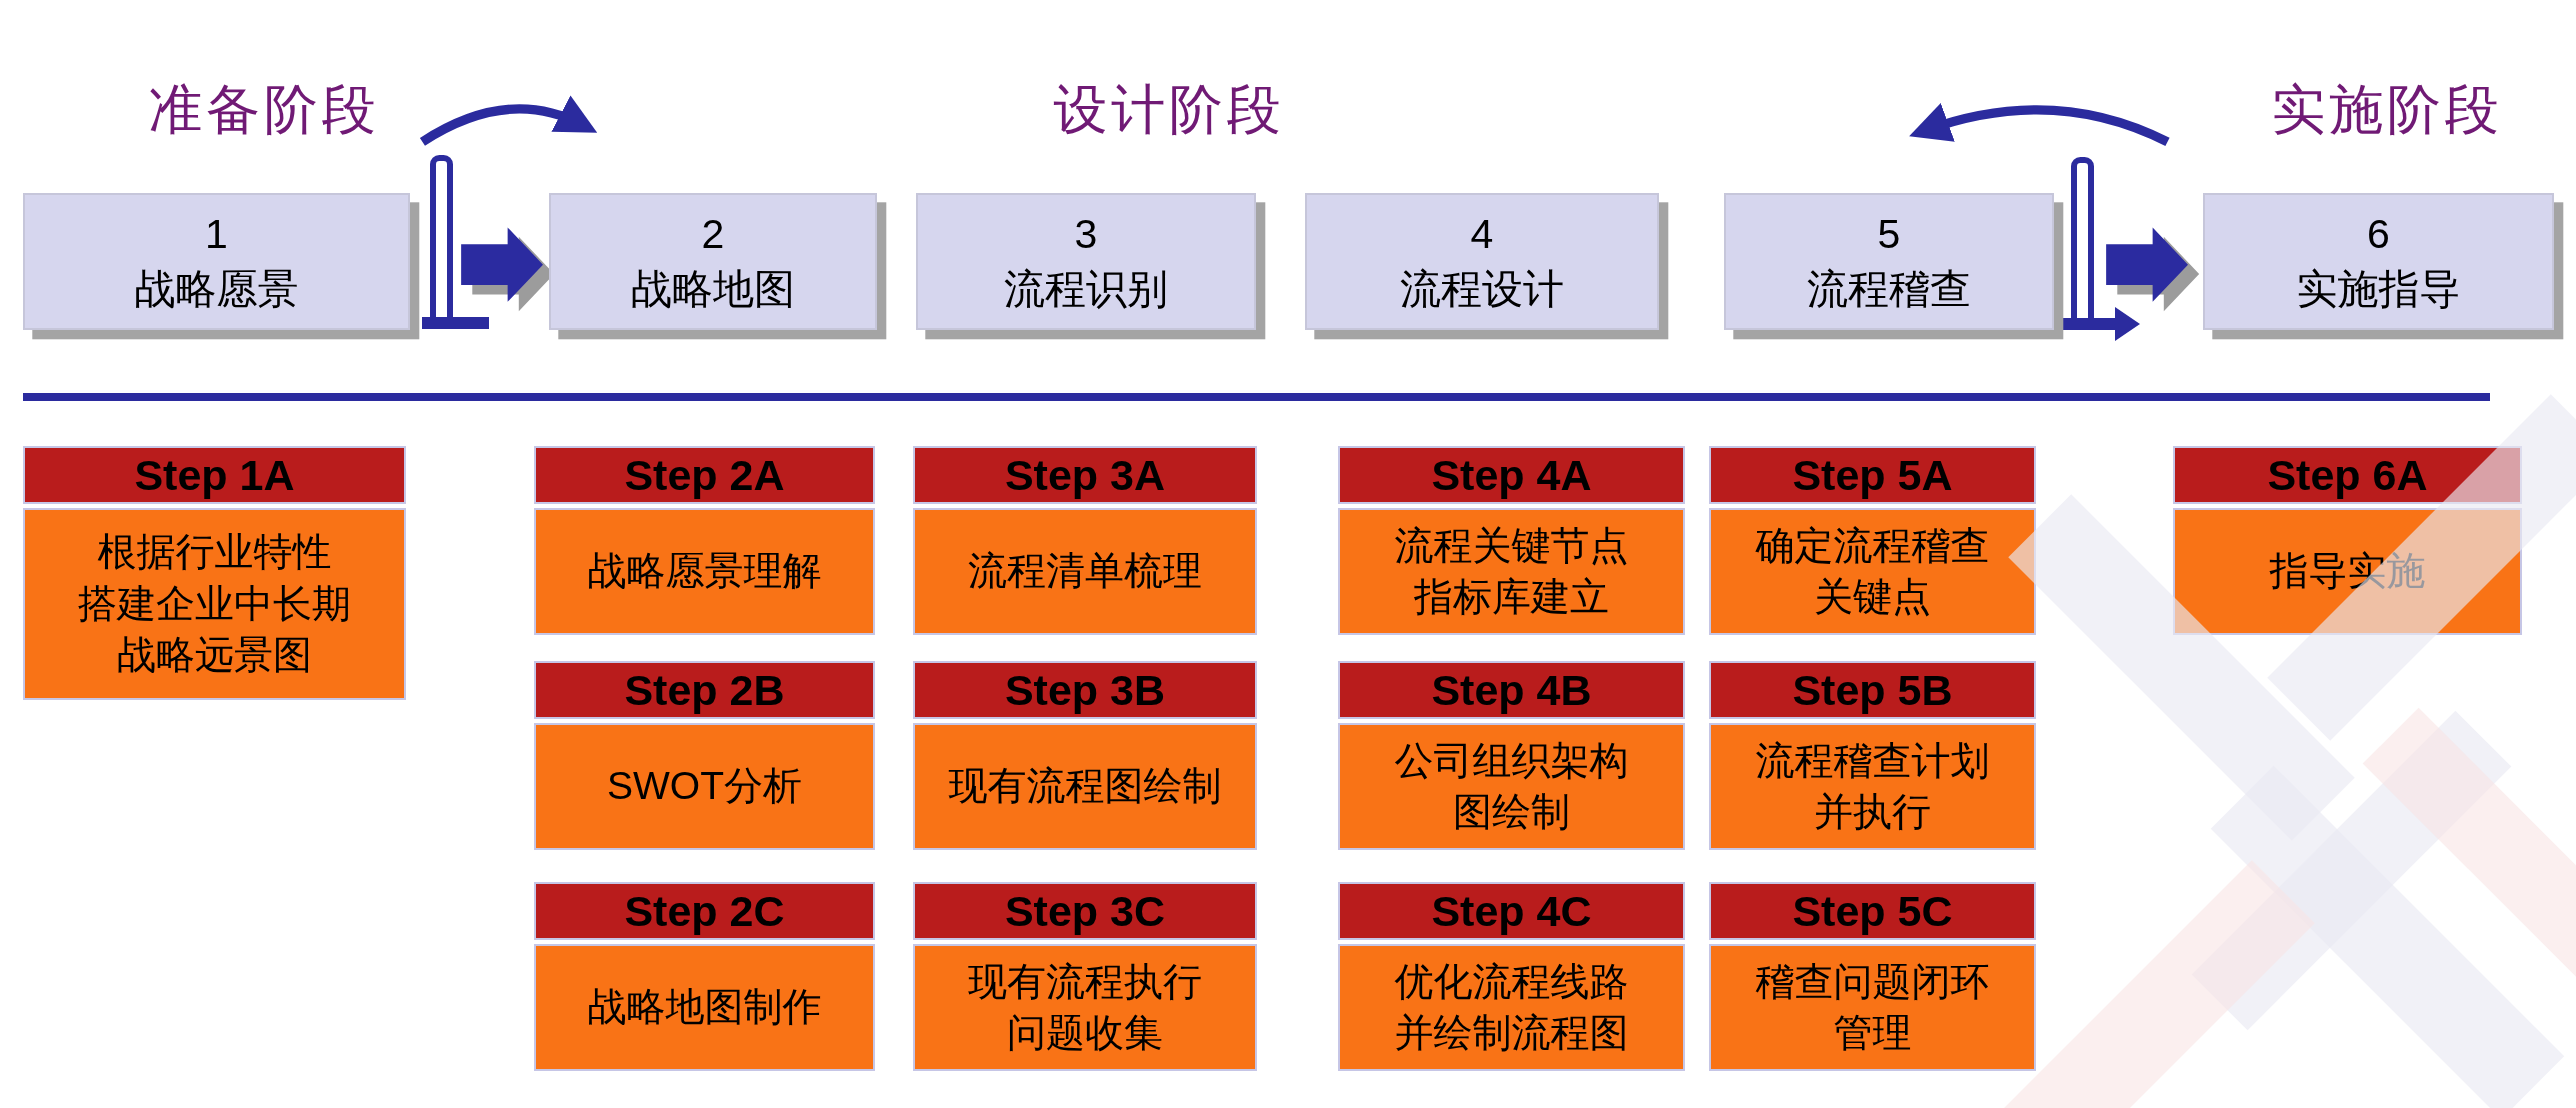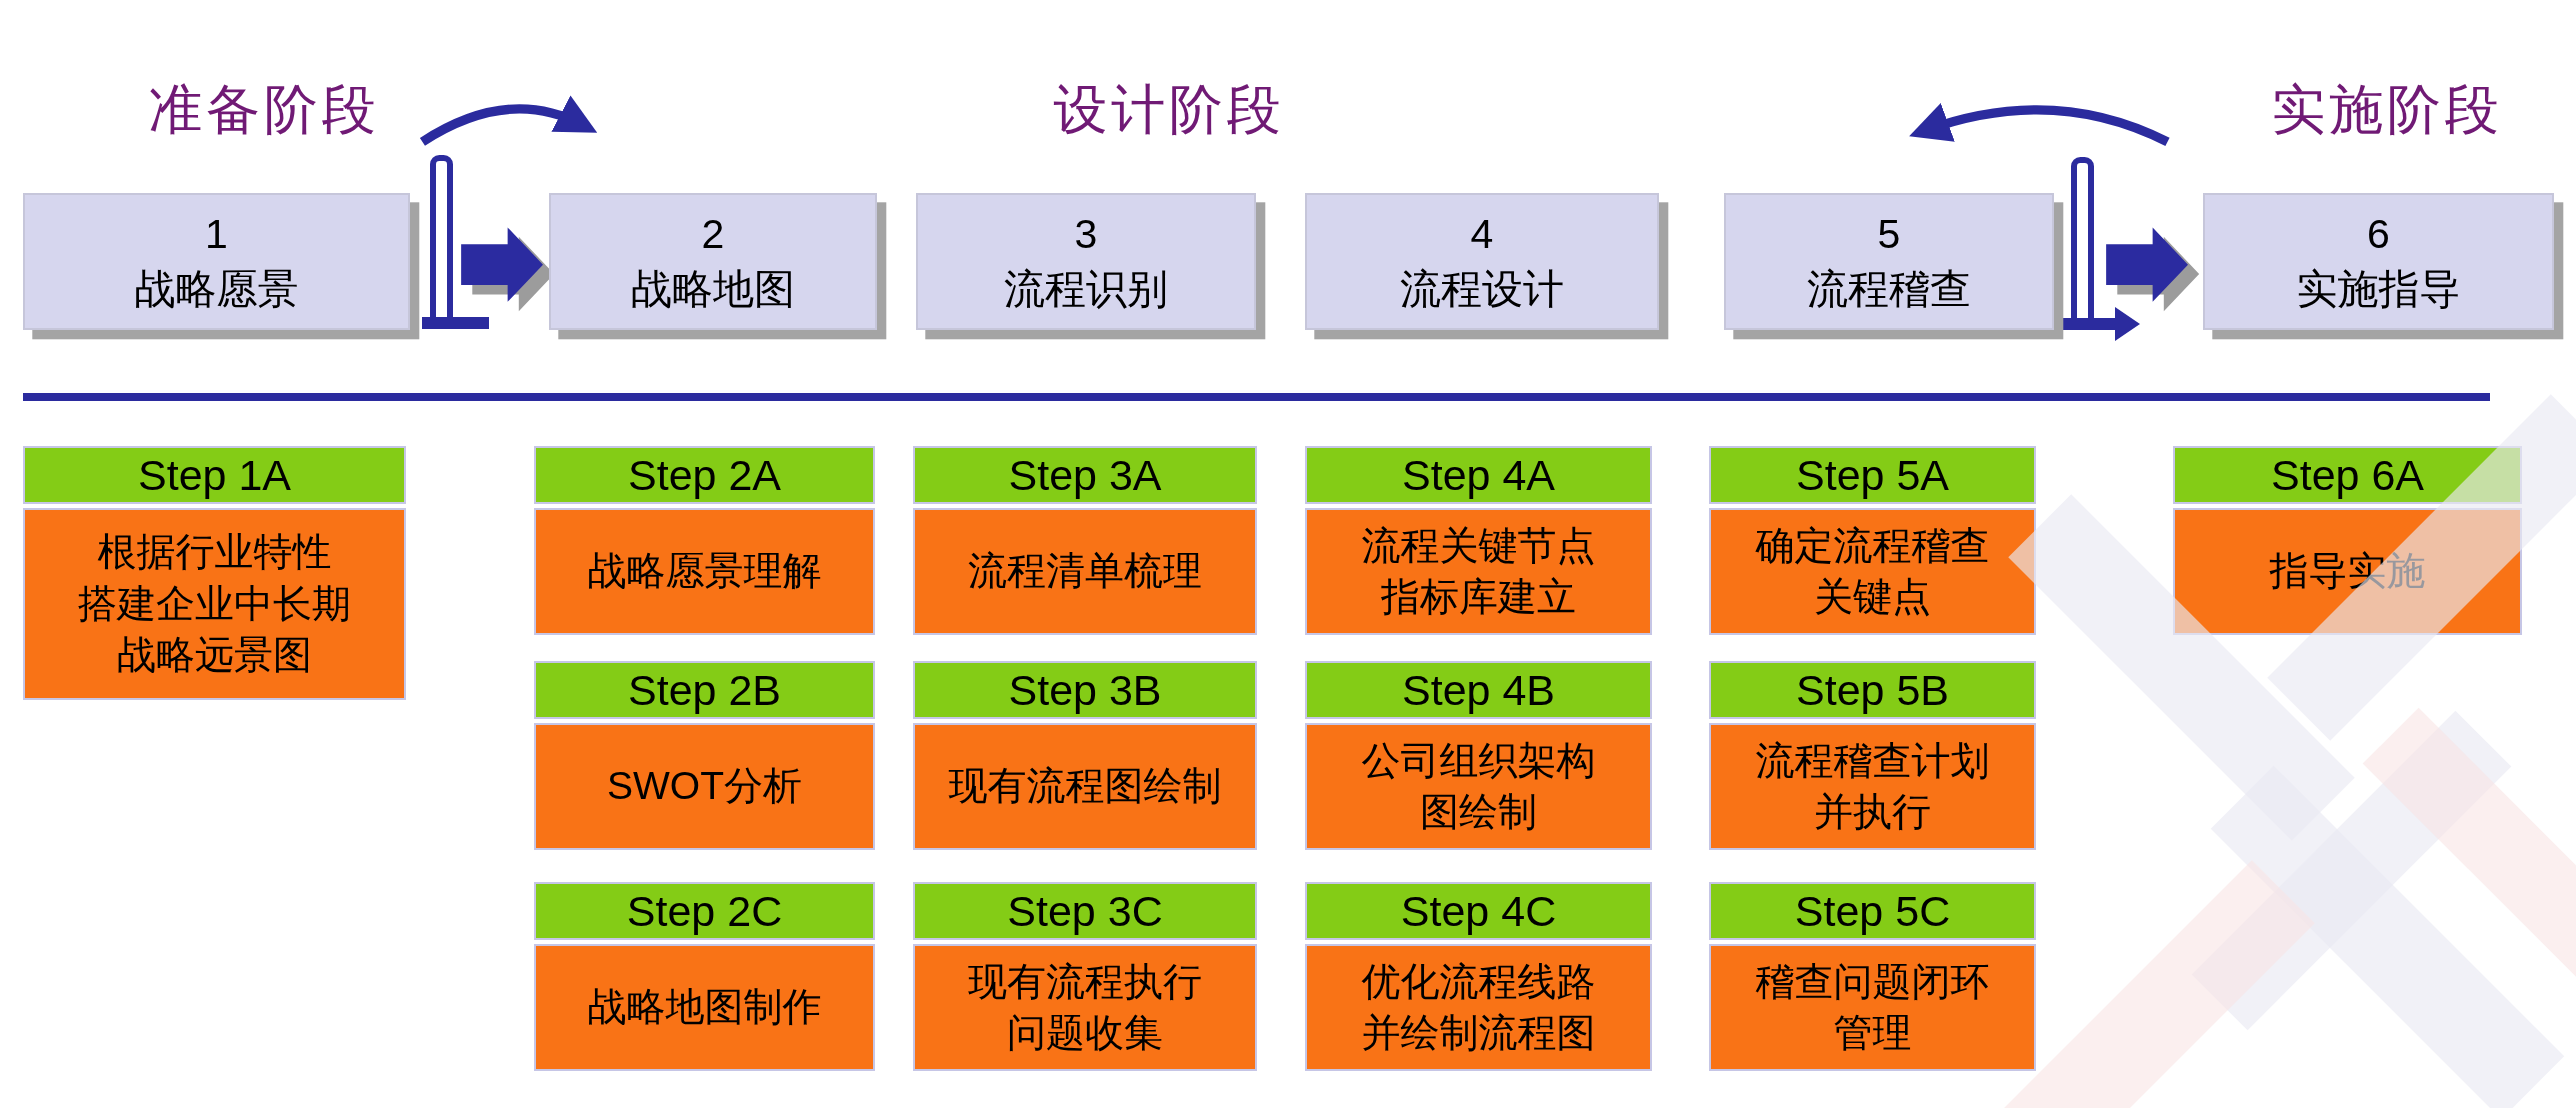--- a/index.html
+++ b/index.html
@@ -42,30 +42,30 @@
   .ms-foot-2{left:2063px;top:318px;width:54px;}
   .ms-foot-tri{position:absolute;left:2115px;top:307px;width:0;height:0;
     border-left:25px solid #2B2B9E;border-top:17.7px solid transparent;border-bottom:17.7px solid transparent;}
 
   .blockarrow{position:absolute;top:220px;width:97px;height:93px;}
   .ba1{left:461px;}
   .ba2{left:2106px;}
 
   
   .card{position:absolute;}
-  .card-head{box-sizing:border-box;height:58px;background:#84cc16;border:2.8px solid #C6C6E6;
+  .card-head{box-sizing:border-box;height:58px;background:#b91c1c;border:2.8px solid #C6C6E6;
     display:flex;align-items:center;justify-content:center;
-    font-size:43px;color:#000;}
+    font-size:43px;color:#000;font-weight:bold;}
   .card-body{box-sizing:border-box;margin-top:3.7px;background:#f97316;border:2.8px solid #C6C6E6;
     display:flex;align-items:center;justify-content:center;text-align:center;
     font-size:39px;line-height:1.32;color:#000;white-space:pre-line;}
   .c1{left:23px;width:383px;}
   .c2{left:534px;width:341px;}
   .c3{left:913px;width:344px;}
-  .c4{left:1305px;width:347px;}
+  .c4{left:1338px;width:347px;}
   .c5{left:1709px;width:327px;}
   .c6{left:2173px;width:349px;}
   .rA{top:446px;}
   .rB{top:661px;}
   .rC{top:882px;}
   .bodyA .card-body{height:127px;}
   .bodyTall .card-body{height:192px;}
   .bodyB .card-body{height:127px;}
   .bodyC .card-body{height:127px;}
 

